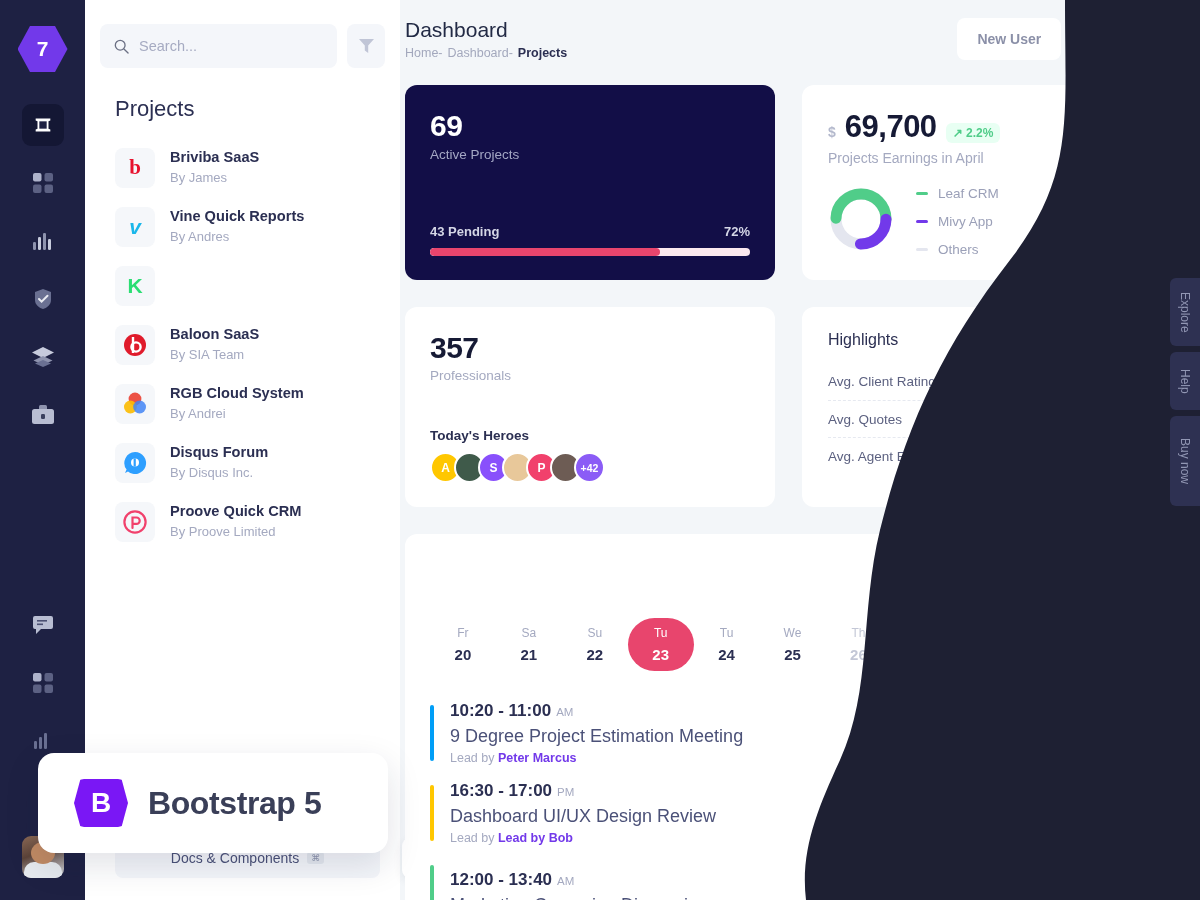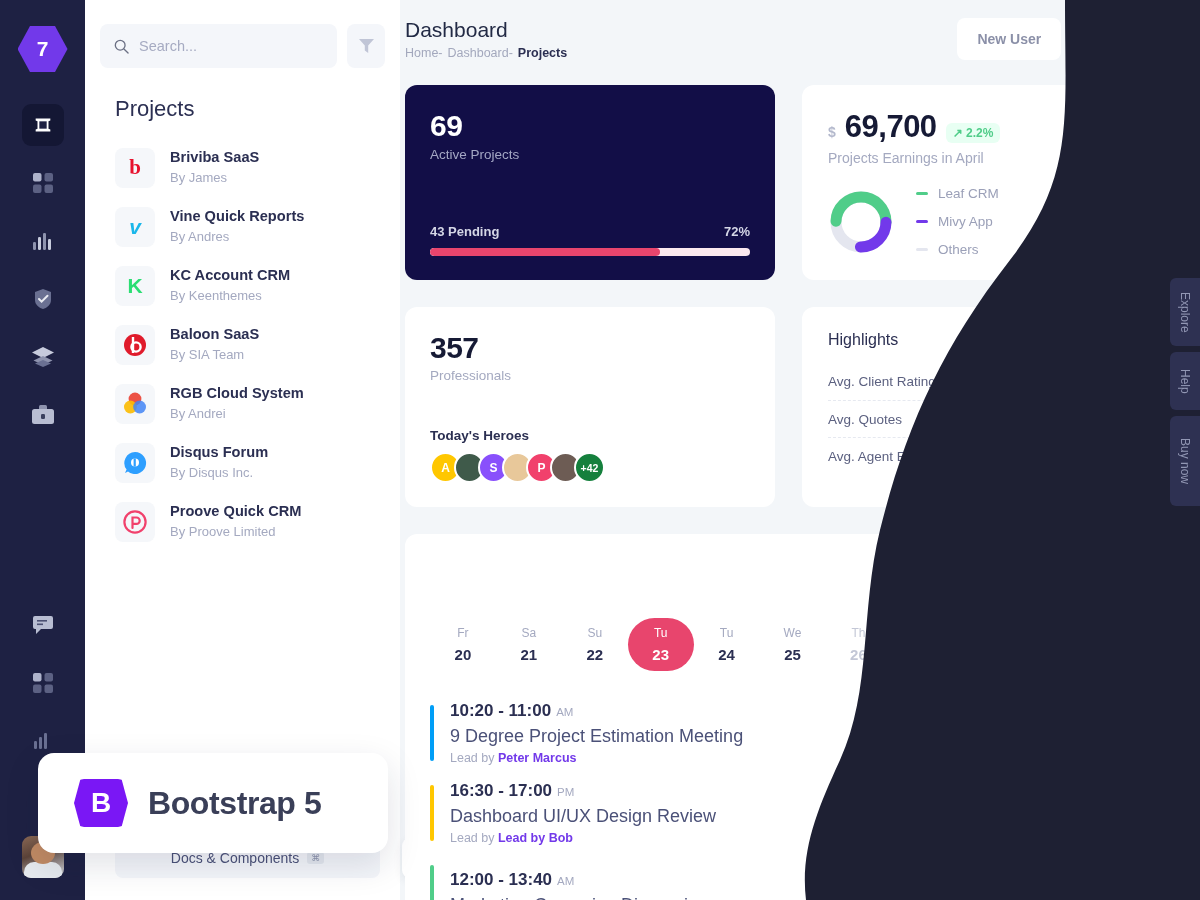--- a/index.html
+++ b/index.html
@@ -118,21 +118,21 @@
   .prog-track { margin-top: 9px; height: 8px; border-radius: 5px; background: #fbe9ef; overflow: hidden; }
   .prog-fill { height: 100%; border-radius: 5px; background: #e8456d; }
 
   .card-earn { width: 378px; height: 195px; padding: 24px 26px; }
   .earn-head { display: flex; align-items: baseline; gap: 9px; }
   .dollar { font-size: 14px; color: #b3b8cc; font-weight: bold; }
   .earn-amt { font-size: 31px; font-weight: bold; color: #161a35; letter-spacing: -.5px; }
   .badge-up { background: #e8fff3; color: #50cd89; font-size: 12px; font-weight: bold;
      border-radius: 6px; padding: 3px 7px; }
   .earn-sub { font-size: 14px; color: #a4a9c0; margin-top: 5px; }
-  .earn-body { display: flex; align-items: center; margin-top: 20px; gap: 22px; }
+  .earn-body { display: flex; margin-top: 20px; gap: 22px; }
   .legend { display: flex; flex-direction: column; gap: 13px; }
   .legend-row { display: flex; align-items: center; gap: 10px; }
   .legend-dash { width: 12px; height: 3px; border-radius: 2px; }
   .legend-label { font-size: 13.5px; color: #9ba0b8; }
   .legend-vals { margin-left: auto; display: flex; flex-direction: column; gap: 13px;
      text-align: right; font-size: 13.5px; font-weight: bold; color: #2b2f52; }
 
   .row2 { display: flex; gap: 27px; margin-top: 27px; }
   .card-pro { width: 370px; height: 200px; padding: 24px 25px; display: flex; flex-direction: column; }
   .pro-num { font-size: 30px; font-weight: bold; color: #161a35; letter-spacing: -.5px; }
@@ -341,24 +341,20 @@
           <span style="color:#1ab7ea;font-style:italic;">v</span>
         </div>
         <div>
           <div class="proj-name">Vine Quick Reports</div>
           <div class="proj-by">By Andres</div>
         </div>
       </div>
       <div class="proj-item">
         <div class="proj-logo">
           <span style="color:#2bde73;">K</span>
-        </div>
-        <div>
-          <div class="proj-name">KC Account CRM</div>
-          <div class="proj-by">By Keenthemes</div>
         </div>
       </div>
       <div class="proj-item">
         <div class="proj-logo">
           <svg width="24" height="24" viewBox="0 0 24 24">
             <circle cx="12" cy="12" r="11" fill="#e01b2b"></circle>
             <path d="M10 4v16" stroke="#fff" stroke-width="2.4"></path>
             <circle cx="13" cy="14" r="4.6" stroke="#fff" stroke-width="2.4" fill="none"></circle>
           </svg>
         </div>
@@ -499,21 +495,21 @@
             </div>
             <div class="hero" style="background:#3f5a4a"></div>
             <div class="hero" style="background:#8950fc">
               <span>S</span>
             </div>
             <div class="hero" style="background:#e8c89a"></div>
             <div class="hero" style="background:#f1416c">
               <span>P</span>
             </div>
             <div class="hero" style="background:#6d5c54"></div>
-            <div class="hero" style="background:#15803d;font-size:10.5px">
+            <div class="hero" style="background:#8b5cf6;font-size:10.5px">
               <span>+42</span>
             </div>
           </div>
         </div>
 
         <div class="card card-high">
           <div class="high-title">Highlights</div>
           <div class="high-rows">
             <div class="high-row">
               <span>Avg. Client Rating</span>

